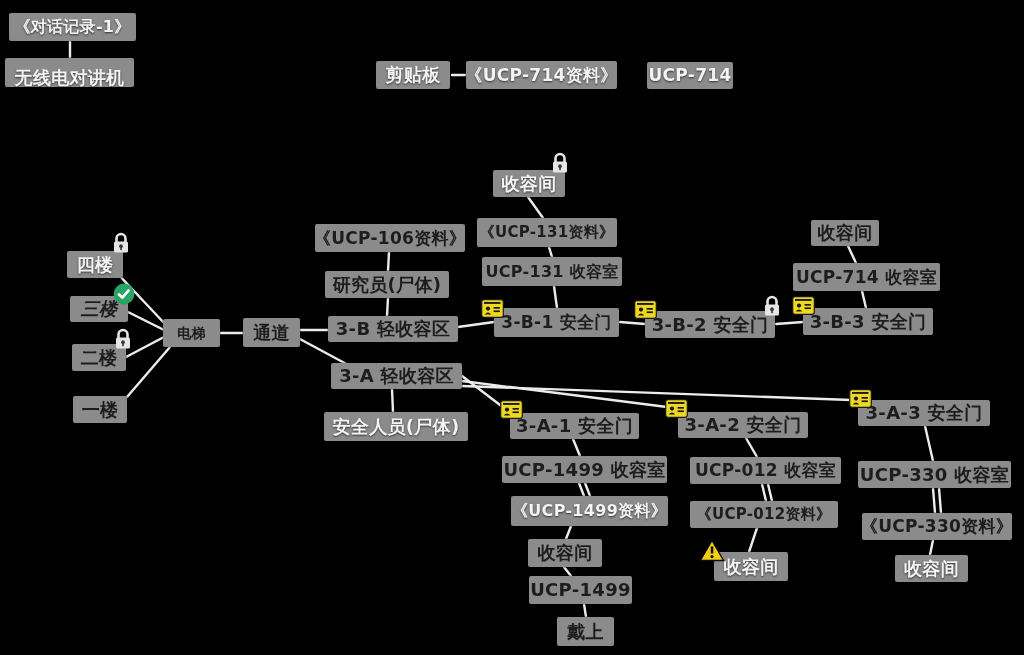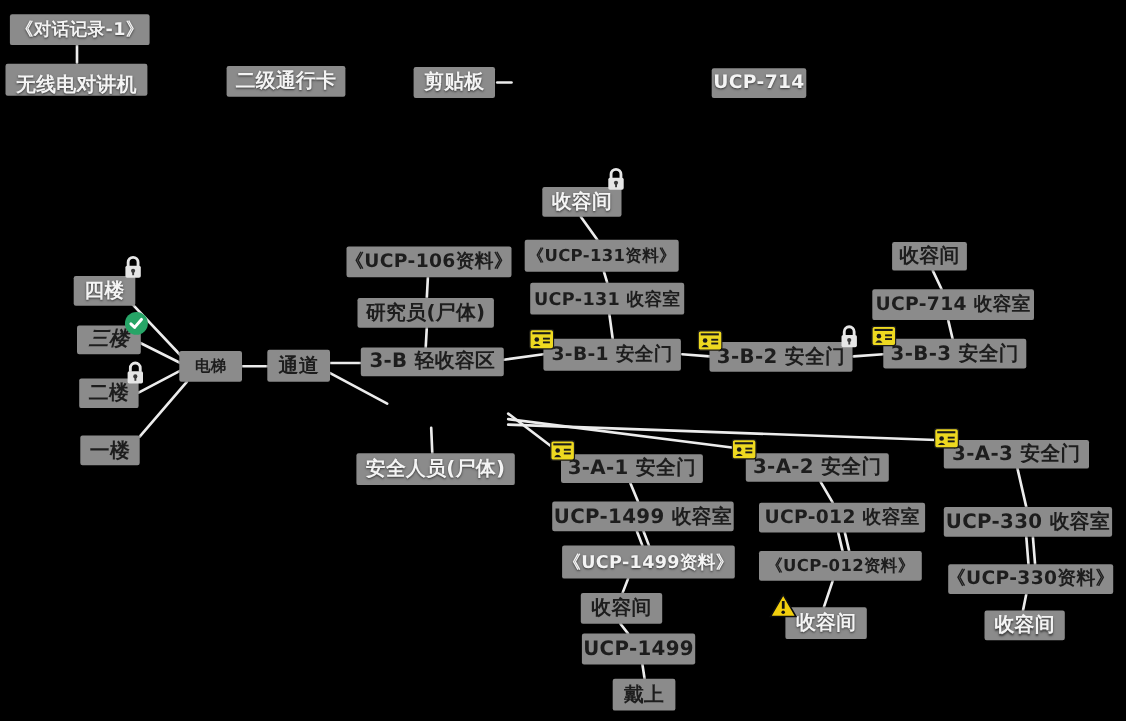--- a/index.html
+++ b/index.html
@@ -63,25 +63,25 @@
       <line x1="933" y1="488" x2="935" y2="513" stroke="#ececec" stroke-width="2.4" stroke-linecap="round"></line>
       <line x1="939" y1="488" x2="941" y2="513" stroke="#ececec" stroke-width="2.4" stroke-linecap="round"></line>
       <line x1="933" y1="540" x2="930" y2="555" stroke="#ececec" stroke-width="2.4" stroke-linecap="round"></line>
     </svg>
 <div class="node t-light" style="left: 9px; top: 13px; width: 127px; height: 28px; background: rgb(139, 139, 139);">
       <span class="node-label" style="font-size: 16px;">《对话记录-1》</span>
     </div>
     <div class="node t-light" style="left: 5px; top: 58px; width: 129px; height: 29px; background: rgb(139, 139, 139); align-items: flex-end;">
       <span class="node-label" style="font-size: 18px;">无线电对讲机</span>
     </div>
-    <div class="node t-light" style="left: 206px; top: 60px; width: 108px; height: 28px; background: rgb(139, 139, 139);">
-      <span class="node-label" style="font-size: 18px;">二级通行卡</span>
-    </div>
     <div class="node t-light" style="left: 376px; top: 61px; width: 74px; height: 28px; background: rgb(139, 139, 139);">
       <span class="node-label" style="font-size: 18px;">剪贴板</span>
+    </div>
+    <div class="node t-light" style="left: 466px; top: 61px; width: 151px; height: 28px; background: rgb(139, 139, 139);">
+      <span class="node-label" style="font-size: 17px;">《UCP-714资料》</span>
     </div>
     <div class="node t-light" style="left: 647px; top: 62px; width: 86px; height: 27px; background: rgb(139, 139, 139);">
       <span class="node-label" style="font-size: 17px;">UCP-714</span>
     </div>
     <div class="node t-light" style="left: 67px; top: 251px; width: 56px; height: 27px; background: rgb(139, 139, 139);">
       <span class="node-label" style="font-size: 18px;">四楼</span>
     </div>
     <div class="badge" style="left: 111px; top: 232px;"><svg width="20" height="22" viewBox="0 0 20 22">
         <path d="M5.5 10 V6.5 a4.5 4.5 0 0 1 9 0 V10" fill="none" stroke="#e6e6e6" stroke-width="2.6"></path>
         <rect x="3" y="9.6" width="14" height="11" rx="1.6" fill="#e6e6e6"></rect>
@@ -114,20 +114,23 @@
       <span class="node-label" style="font-size: 18px;">通道</span>
     </div>
     <div class="node t-dark" style="left: 315px; top: 224px; width: 150px; height: 28px; background: rgb(139, 139, 139);">
       <span class="node-label" style="font-size: 17px;">《UCP-106资料》</span>
     </div>
     <div class="node t-dark" style="left: 325px; top: 271px; width: 124px; height: 27px; background: rgb(139, 139, 139);">
       <span class="node-label" style="font-size: 18px;">研究员(尸体)</span>
     </div>
     <div class="node t-dark" style="left: 328px; top: 316px; width: 130px; height: 26px; background: rgb(139, 139, 139);">
       <span class="node-label" style="font-size: 18px;">3-B 轻收容区</span>
+    </div>
+    <div class="node t-dark" style="left: 331px; top: 363px; width: 131px; height: 26px; background: rgb(139, 139, 139);">
+      <span class="node-label" style="font-size: 18px;">3-A 轻收容区</span>
     </div>
     <div class="node t-light" style="left: 324px; top: 412px; width: 144px; height: 29px; background: rgb(139, 139, 139);">
       <span class="node-label" style="font-size: 18px;">安全人员(尸体)</span>
     </div>
     <div class="node t-light" style="left: 493px; top: 170px; width: 72px; height: 27px; background: rgb(139, 139, 139);">
       <span class="node-label" style="font-size: 18px;">收容间</span>
     </div>
     <div class="badge" style="left: 550px; top: 152px;"><svg width="20" height="22" viewBox="0 0 20 22">
         <path d="M5.5 10 V6.5 a4.5 4.5 0 0 1 9 0 V10" fill="none" stroke="#e6e6e6" stroke-width="2.6"></path>
         <rect x="3" y="9.6" width="14" height="11" rx="1.6" fill="#e6e6e6"></rect>

